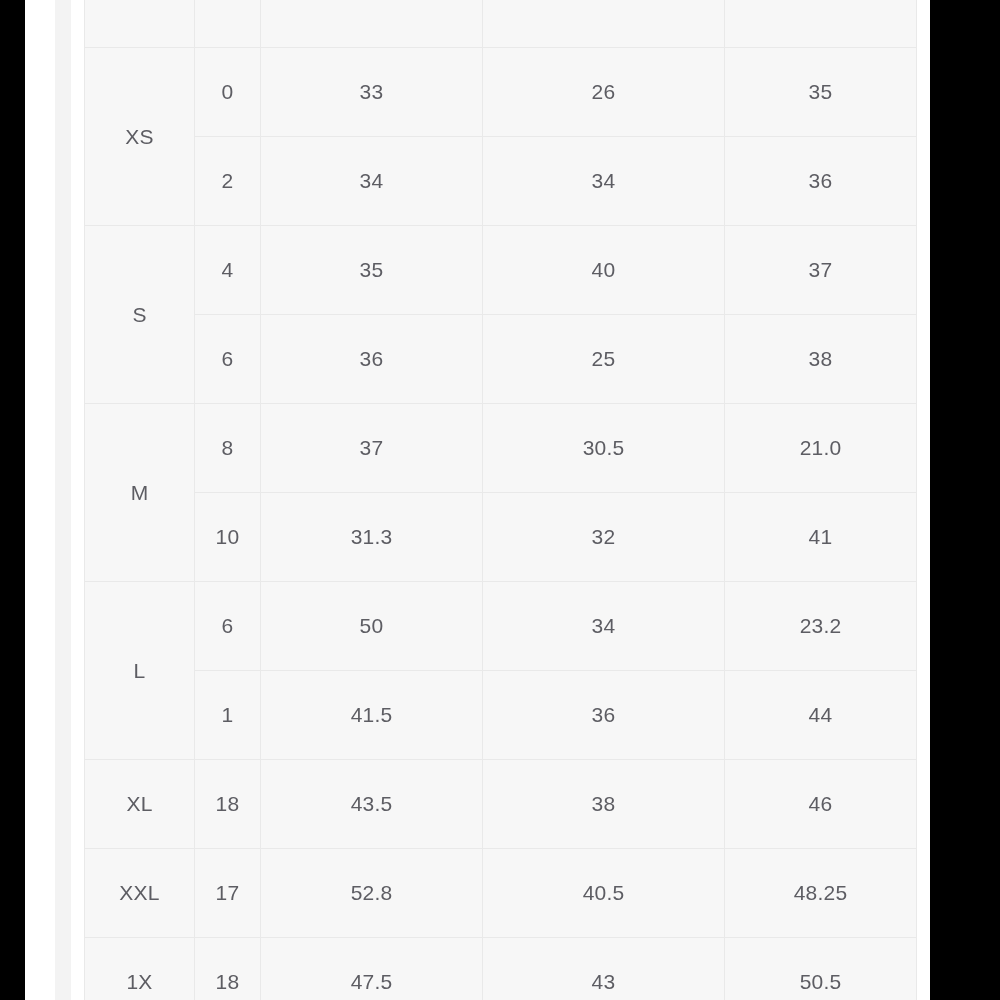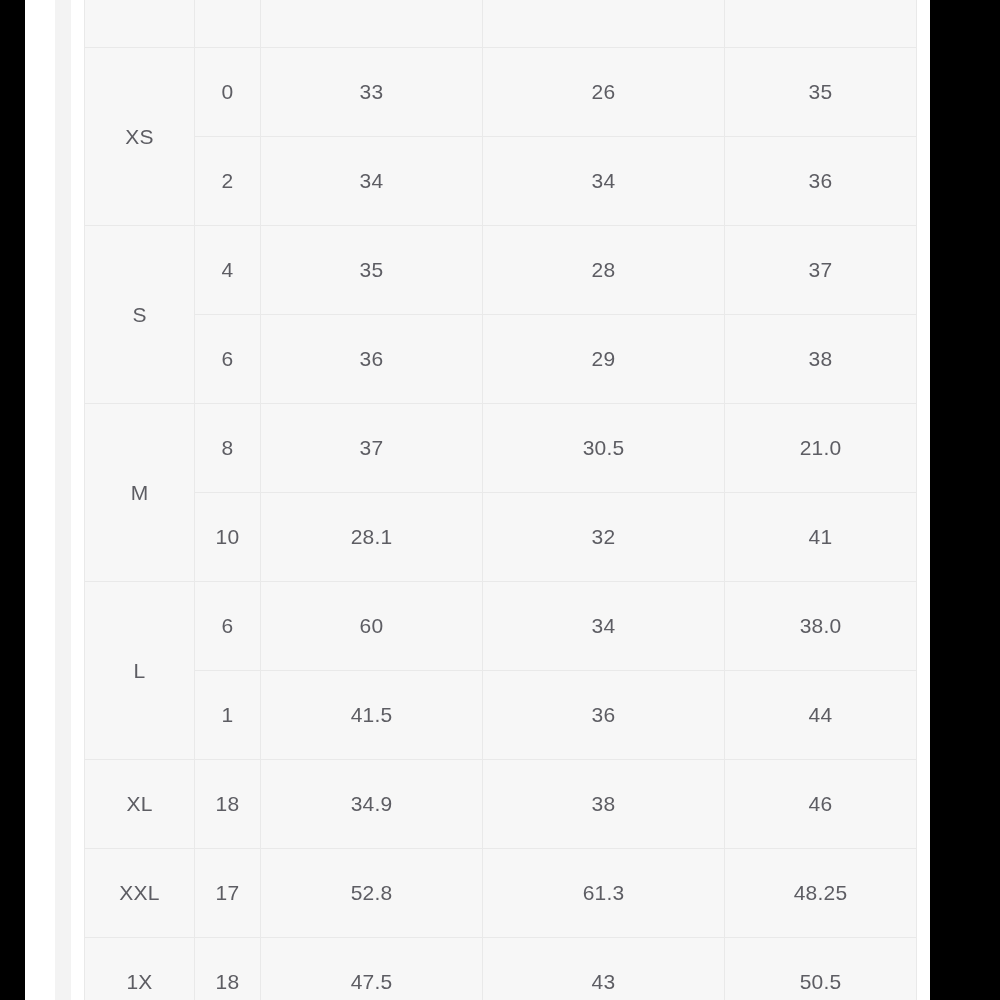--- a/index.html
+++ b/index.html
@@ -106,71 +106,71 @@
           <td>2</td>
           <td>34</td>
           <td>34</td>
           <td>36</td>
         </tr>
 
         <tr>
           <td class="sizecell" rowspan="2">S</td>
           <td>4</td>
           <td>35</td>
-          <td>28</td>
+          <td>40</td>
           <td>37</td>
         </tr>
         <tr>
           <td>6</td>
           <td>36</td>
-          <td>29</td>
+          <td>25</td>
           <td>38</td>
         </tr>
 
         <tr>
           <td class="sizecell" rowspan="2">M</td>
           <td>8</td>
           <td>37</td>
           <td>30.5</td>
           <td>21.0</td>
         </tr>
         <tr>
           <td>10</td>
-          <td>28.1</td>
+          <td>31.3</td>
           <td>32</td>
           <td>41</td>
         </tr>
 
         <tr>
           <td class="sizecell" rowspan="2">L</td>
           <td>6</td>
-          <td>60</td>
+          <td>50</td>
           <td>34</td>
-          <td>38.0</td>
+          <td>23.2</td>
         </tr>
         <tr>
           <td>1</td>
           <td>41.5</td>
           <td>36</td>
           <td>44</td>
         </tr>
 
         <tr>
           <td class="sizecell">XL</td>
           <td>18</td>
-          <td>34.9</td>
+          <td>43.5</td>
           <td>38</td>
           <td>46</td>
         </tr>
 
         <tr>
           <td class="sizecell">XXL</td>
           <td>17</td>
           <td>52.8</td>
-          <td>61.3</td>
+          <td>40.5</td>
           <td>48.25</td>
         </tr>
 
         <tr>
           <td class="sizecell">1X</td>
           <td>18</td>
           <td>47.5</td>
           <td>43</td>
           <td>50.5</td>
         </tr>

